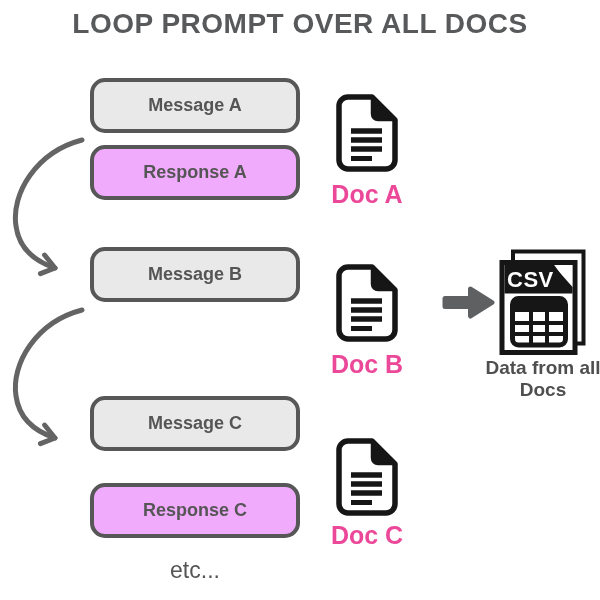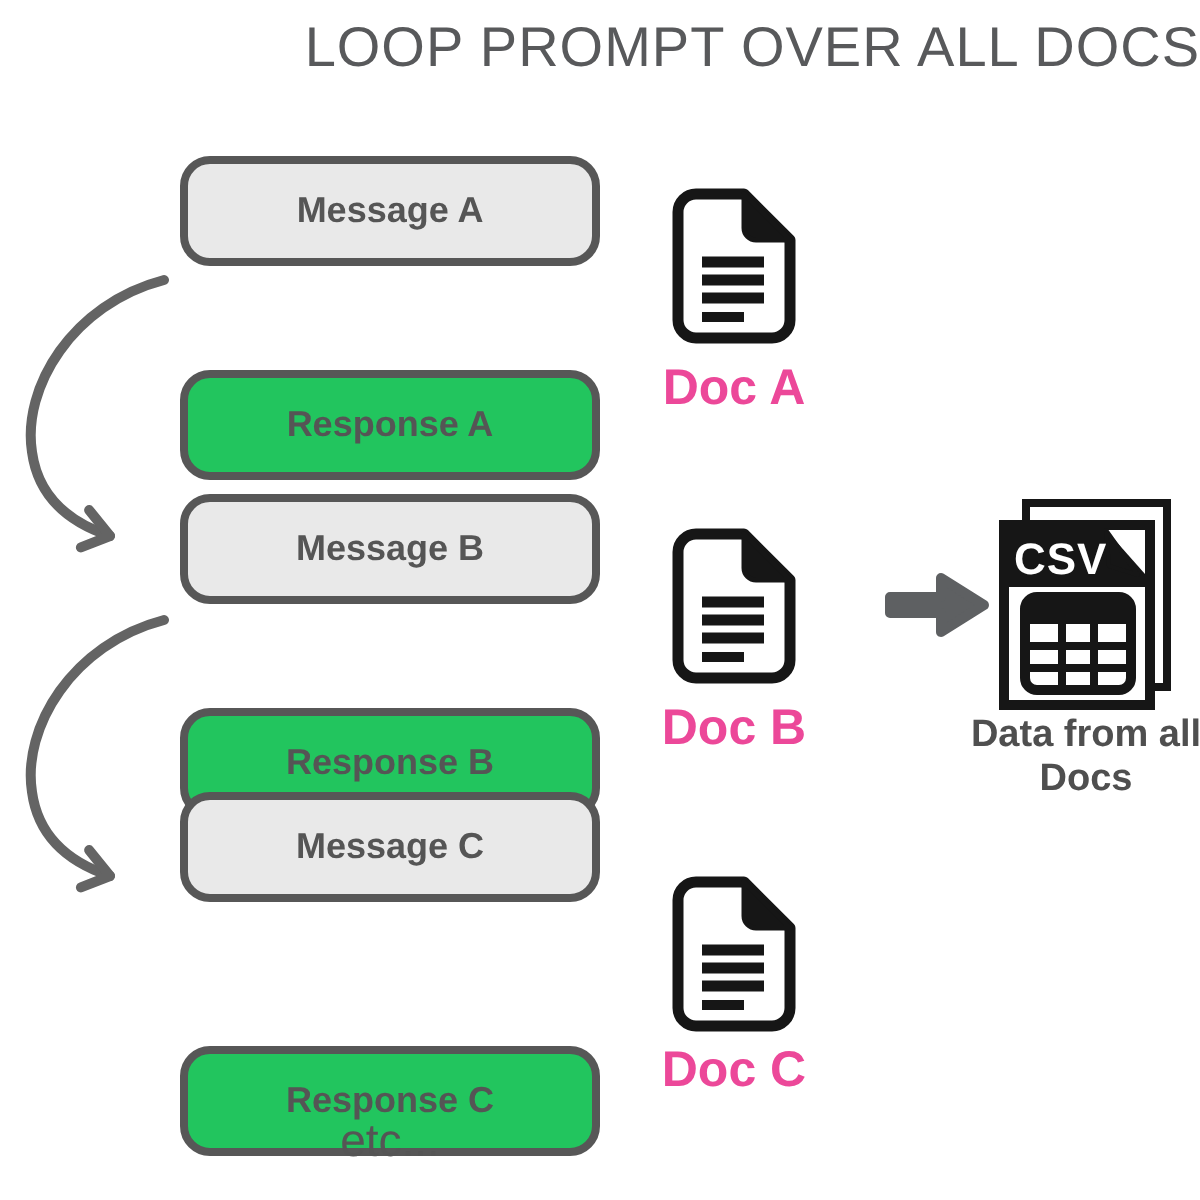--- a/index.html
+++ b/index.html
@@ -1,31 +1,31 @@
 <!DOCTYPE html>
 <html><head>
 <meta charset="utf-8">
 <style>
   html,body{margin:0;padding:0;background:#fff;}
   .canvas{
     position:relative;width:600px;height:600px;background:#ffffff;
     font-family:"Liberation Sans",sans-serif;overflow:hidden;
   }
   .title{
-    position:absolute;top:8px;left:0;right:0;text-align:right;
-    font-size:28px;font-weight:normal;letter-spacing:.5px;color:#58595b;
+    position:absolute;top:8px;left:0;right:0;text-align:center;
+    font-size:28px;font-weight:bold;letter-spacing:.5px;color:#58595b;
   }
   .box{
     position:absolute;left:90px;width:210px;height:55px;box-sizing:border-box;
     border:4px solid #575757;border-radius:15px;
     display:flex;align-items:center;justify-content:center;
     font-size:18px;font-weight:bold;color:#555555;
   }
   .msg{background:#e9e9e9;}
-  .resp{background:#22c55e;margin-top:40px;}
+  .resp{background:#f0abfc;}
   .msg-a{top:78px;}  .resp-a{top:145px;}
   .msg-b{top:247px;} .resp-b{top:314px;}
   .msg-c{top:396px;} .resp-c{top:483px;}
   .doc-icon{position:absolute;left:336px;}
   .doc-a{top:94px;} .doc-b{top:264px;} .doc-c{top:438px;}
   .doc-label{
     position:absolute;left:322px;width:90px;text-align:center;
     font-size:25px;font-weight:bold;color:#ec4899;
   }
   .doc-label-a{top:180px;} .doc-label-b{top:350px;} .doc-label-c{top:521px;}
@@ -61,23 +61,20 @@
 
   <div class="box msg msg-a">
     <span>Message A</span>
   </div>
   <div class="box resp resp-a">
     <span>Response A</span>
   </div>
 
   <div class="box msg msg-b">
     <span>Message B</span>
-  </div>
-  <div class="box resp resp-b">
-    <span>Response B</span>
   </div>
 
   <div class="box msg msg-c">
     <span>Message C</span>
   </div>
   <div class="box resp resp-c">
     <span>Response C</span>
   </div>
 
   <svg class="doc-icon doc-a" width="62" height="78" viewBox="0 0 62 78">

